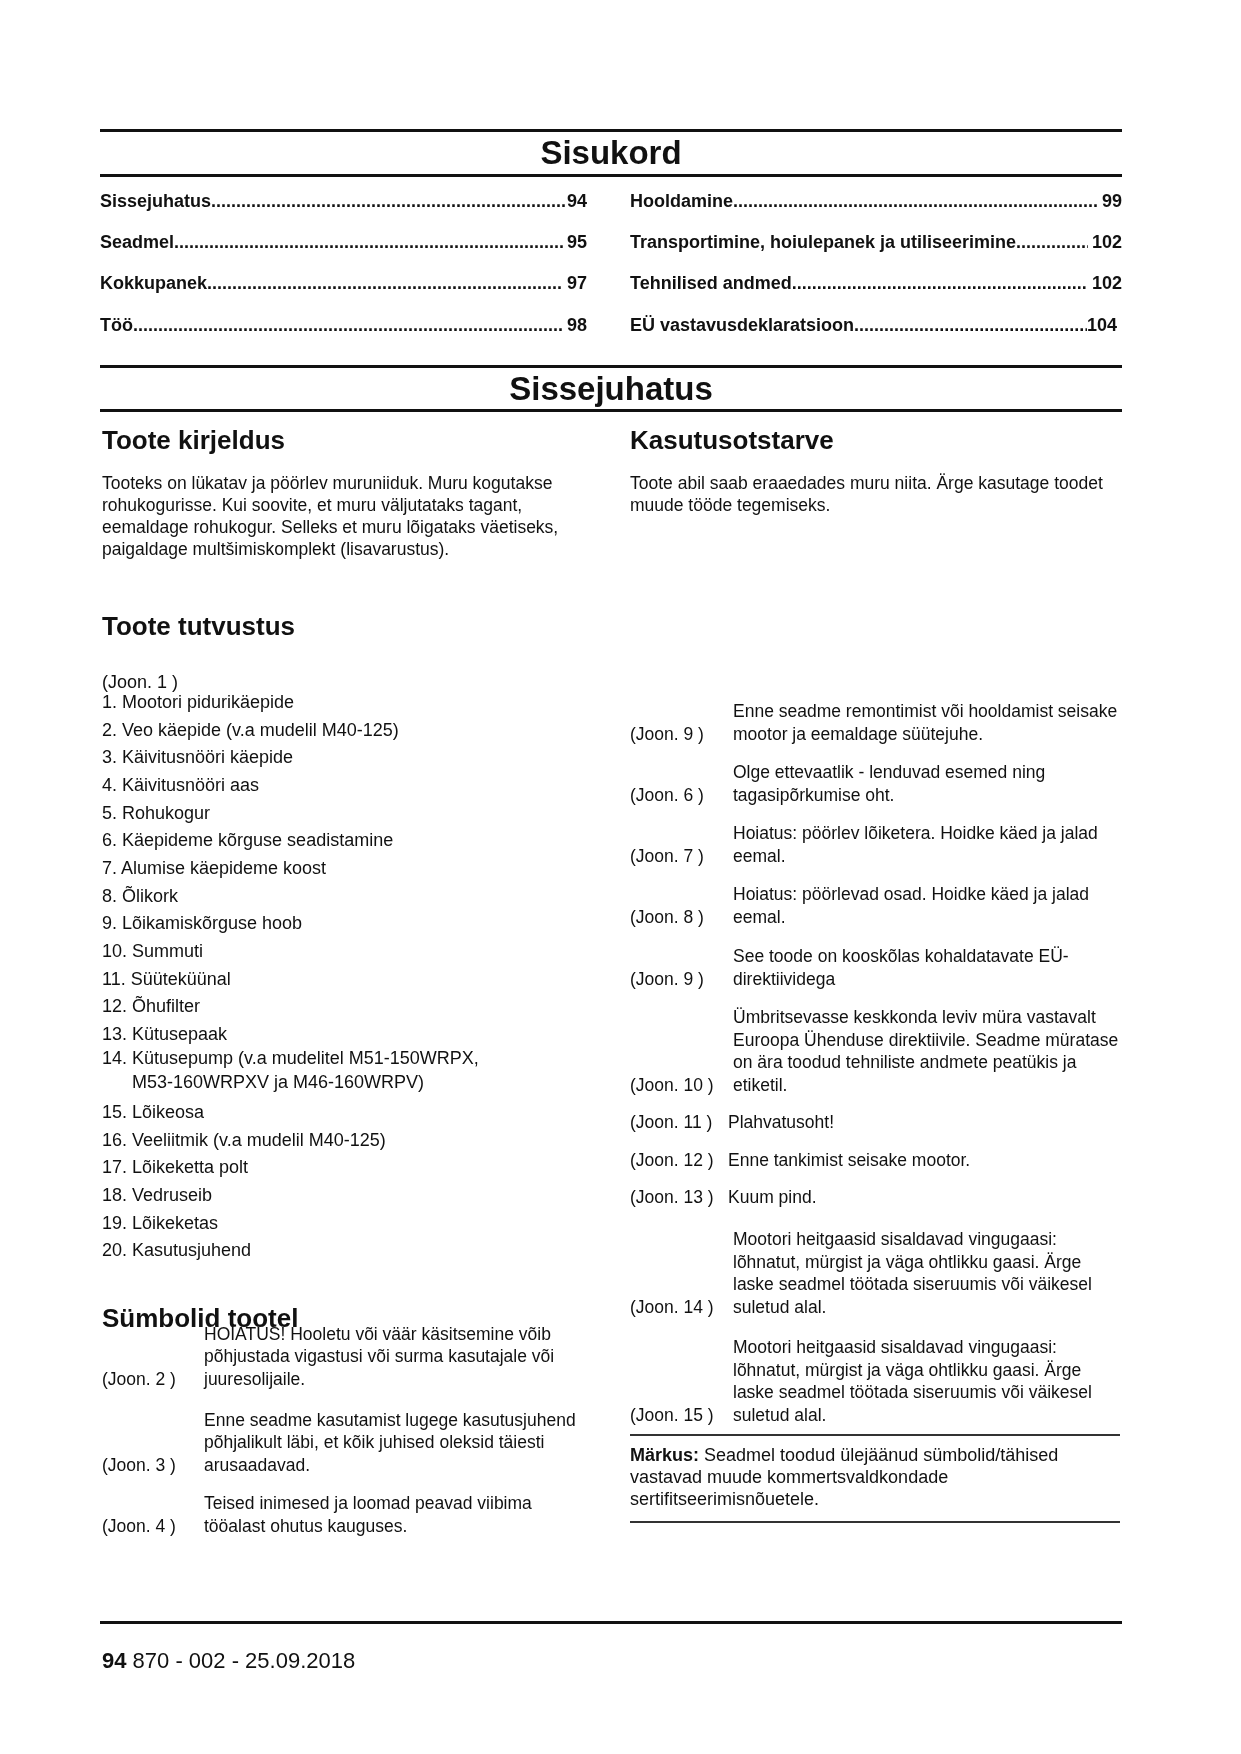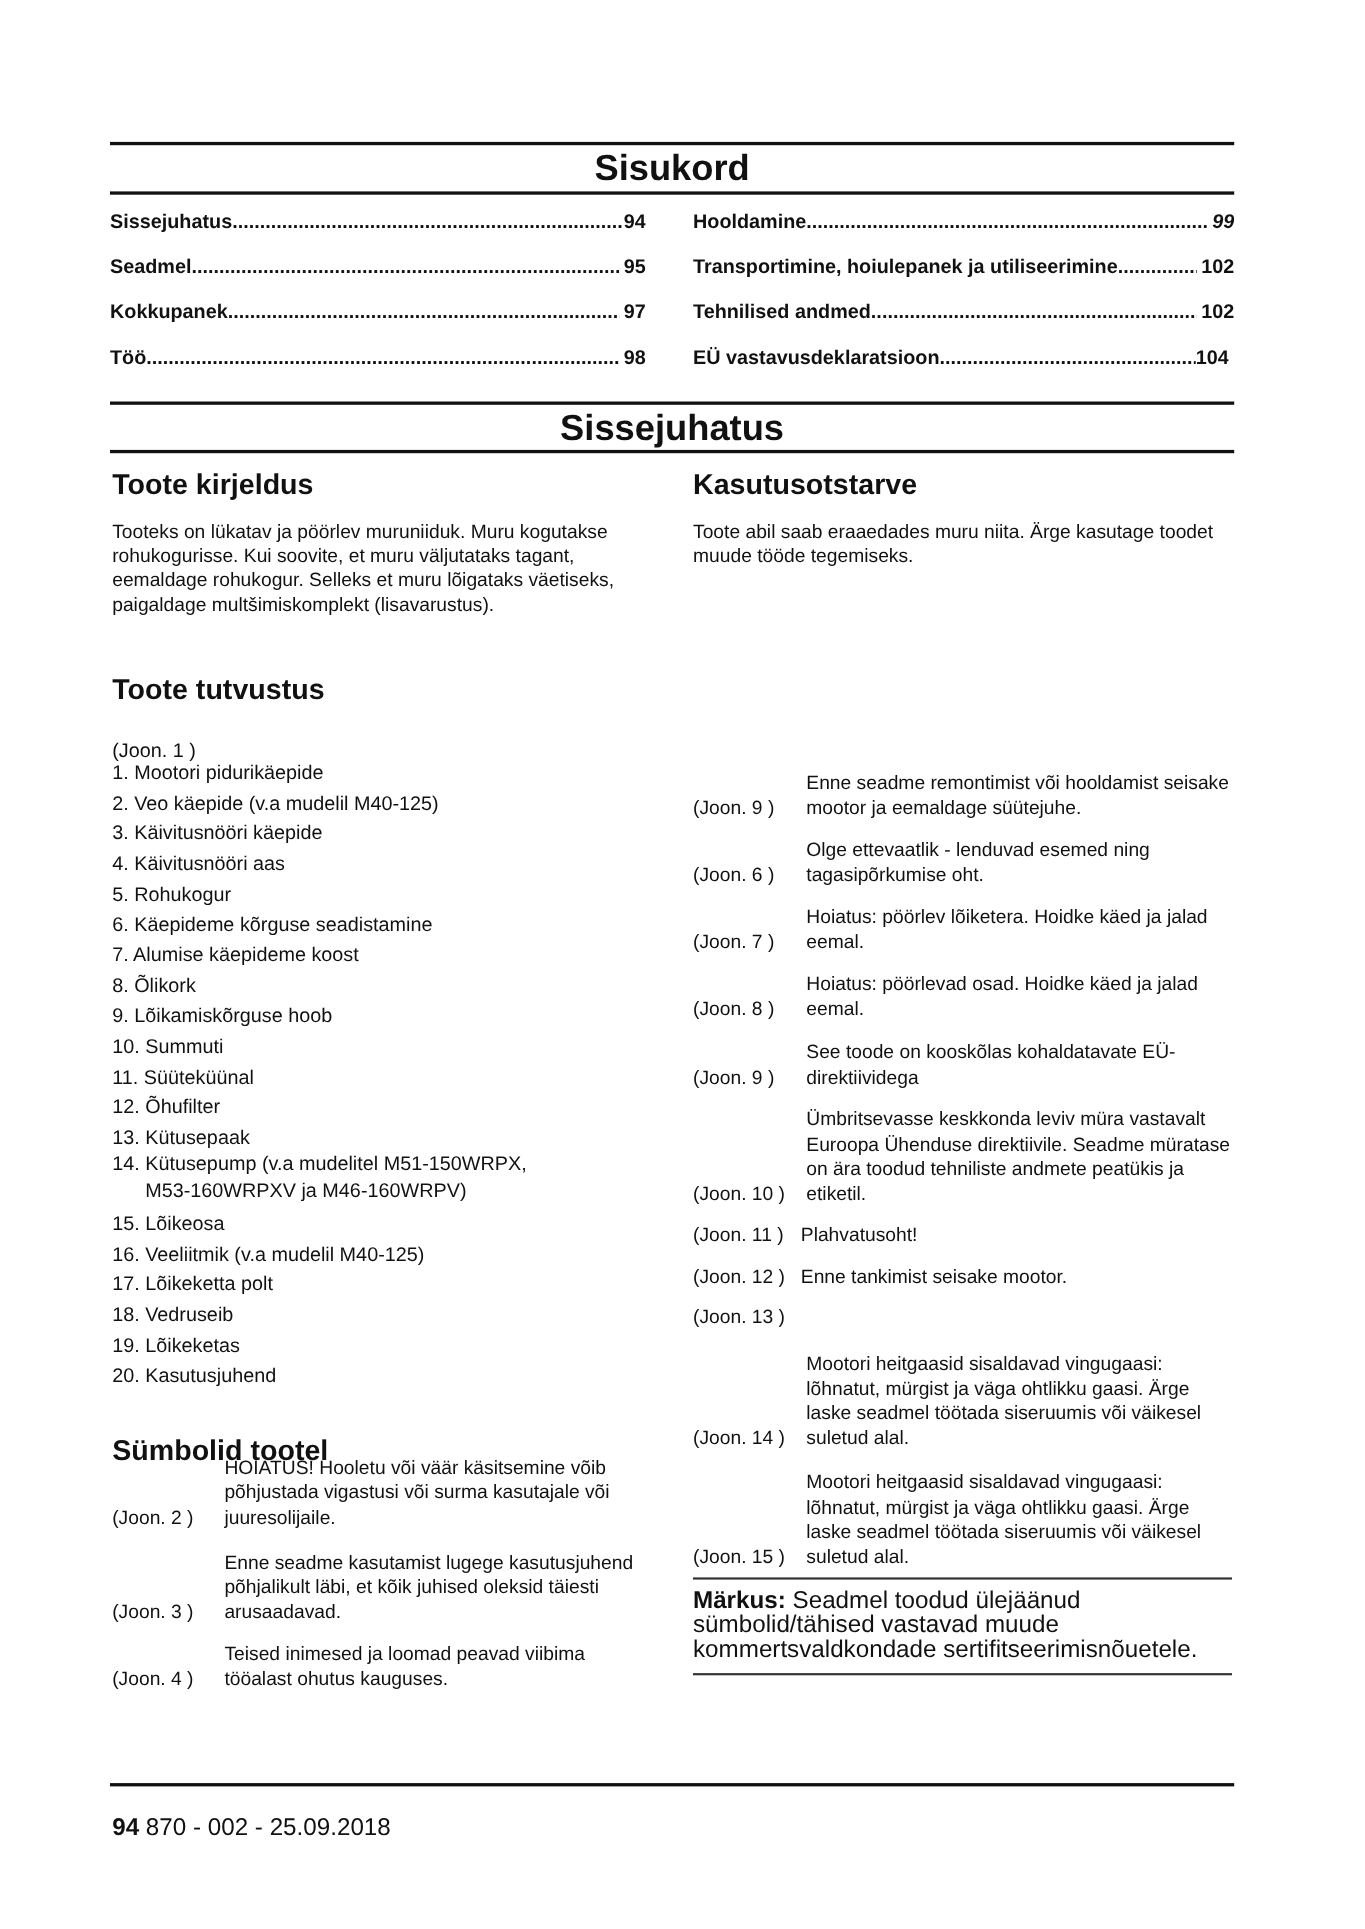--- a/index.html
+++ b/index.html
@@ -10,21 +10,21 @@
   .toc-entry { position: absolute; font-weight: bold; font-size: 18px; line-height: 22px; display: flex; white-space: nowrap; overflow: hidden; }
   .toc-entry .dots { flex: 1; overflow: hidden; }
   .toc-entry .dots::before { content: "........................................................................................................................................................................................"; letter-spacing: 0; }
   .h2 { position: absolute; font-weight: bold; font-size: 26px; line-height: 32px; }
   .para { position: absolute; font-size: 17.5px; line-height: 22px; }
   .list-item { position: absolute; left: 102px; font-size: 18px; line-height: 24px; white-space: nowrap; }
   .list-item .sub { display: block; padding-left: 30px; }
   .sym-row { position: absolute; display: flex; align-items: flex-end; font-size: 17.5px; line-height: 22.5px; }
   .sym-row .ref { flex: 0 0 auto; white-space: nowrap; }
   .sym-row .txt { flex: 1; }
-  .note { position: absolute; left: 630px; width: 490px; font-size: 22px; line-height: 22px; }
+  .note { position: absolute; left: 630px; width: 490px; font-size: 18px; line-height: 22px; }
   .note b { font-weight: bold; }
   .footer { position: absolute; left: 102px; top: 1650px; font-size: 22px; line-height: 22px; }
 </style>
 </head>
 <body>
 
 <div class="rule" style="top:129px;"></div>
 <div class="section-title" style="top:133px;">Sisukord</div>
 <div class="rule" style="top:174px;"></div>
 
@@ -45,21 +45,21 @@
   </div>
 <div class="toc-entry" style="left:100px; top:314px; width:487px;">
     <span>Töö</span>
     <span class="dots"></span>
     <span style="padding-left:4px;">98</span>
   </div>
 
 <div class="toc-entry" style="left:630px; top:190px; width:492px;">
     <span>Hooldamine</span>
     <span class="dots"></span>
-    <span style="padding-left:4px;font-style:italic;">99</span>
+    <span style="padding-left:4px;">99</span>
   </div>
 <div class="toc-entry" style="left:630px; top:231px; width:492px;">
     <span>Transportimine, hoiulepanek ja utiliseerimine</span>
     <span class="dots"></span>
     <span style="padding-left:4px;">102</span>
   </div>
 <div class="toc-entry" style="left:630px; top:272px; width:492px;">
     <span>Tehnilised andmed</span>
     <span class="dots"></span>
     <span style="padding-left:4px;">102</span>
@@ -150,20 +150,21 @@
     <div class="sym-row" style="left: 630px; width: 490px; bottom: 621px;">
       <span class="ref" style="width: 98px;">(Joon. 11 )</span>
       <span class="txt">Plahvatusoht!</span>
     </div>
     <div class="sym-row" style="left: 630px; width: 490px; bottom: 583px;">
       <span class="ref" style="width: 98px;">(Joon. 12 )</span>
       <span class="txt">Enne tankimist seisake mootor.</span>
     </div>
     <div class="sym-row" style="left: 630px; width: 490px; bottom: 546px;">
       <span class="ref" style="width: 98px;">(Joon. 13 )</span>
+      <span class="txt">Kuum pind.</span>
     </div>
     <div class="sym-row" style="left: 630px; width: 490px; bottom: 436px;">
       <span class="ref" style="width: 103px;">(Joon. 14 )</span>
       <span class="txt">Mootori heitgaasid sisaldavad vingugaasi: lõhnatut, mürgist ja väga ohtlikku gaasi. Ärge laske seadmel töötada siseruumis või väikesel suletud alal.</span>
     </div>
     <div class="sym-row" style="left: 630px; width: 490px; bottom: 328px;">
       <span class="ref" style="width: 103px;">(Joon. 15 )</span>
       <span class="txt">Mootori heitgaasid sisaldavad vingugaasi: lõhnatut, mürgist ja väga ohtlikku gaasi. Ärge laske seadmel töötada siseruumis või väikesel suletud alal.</span>
     </div>
   </div>

